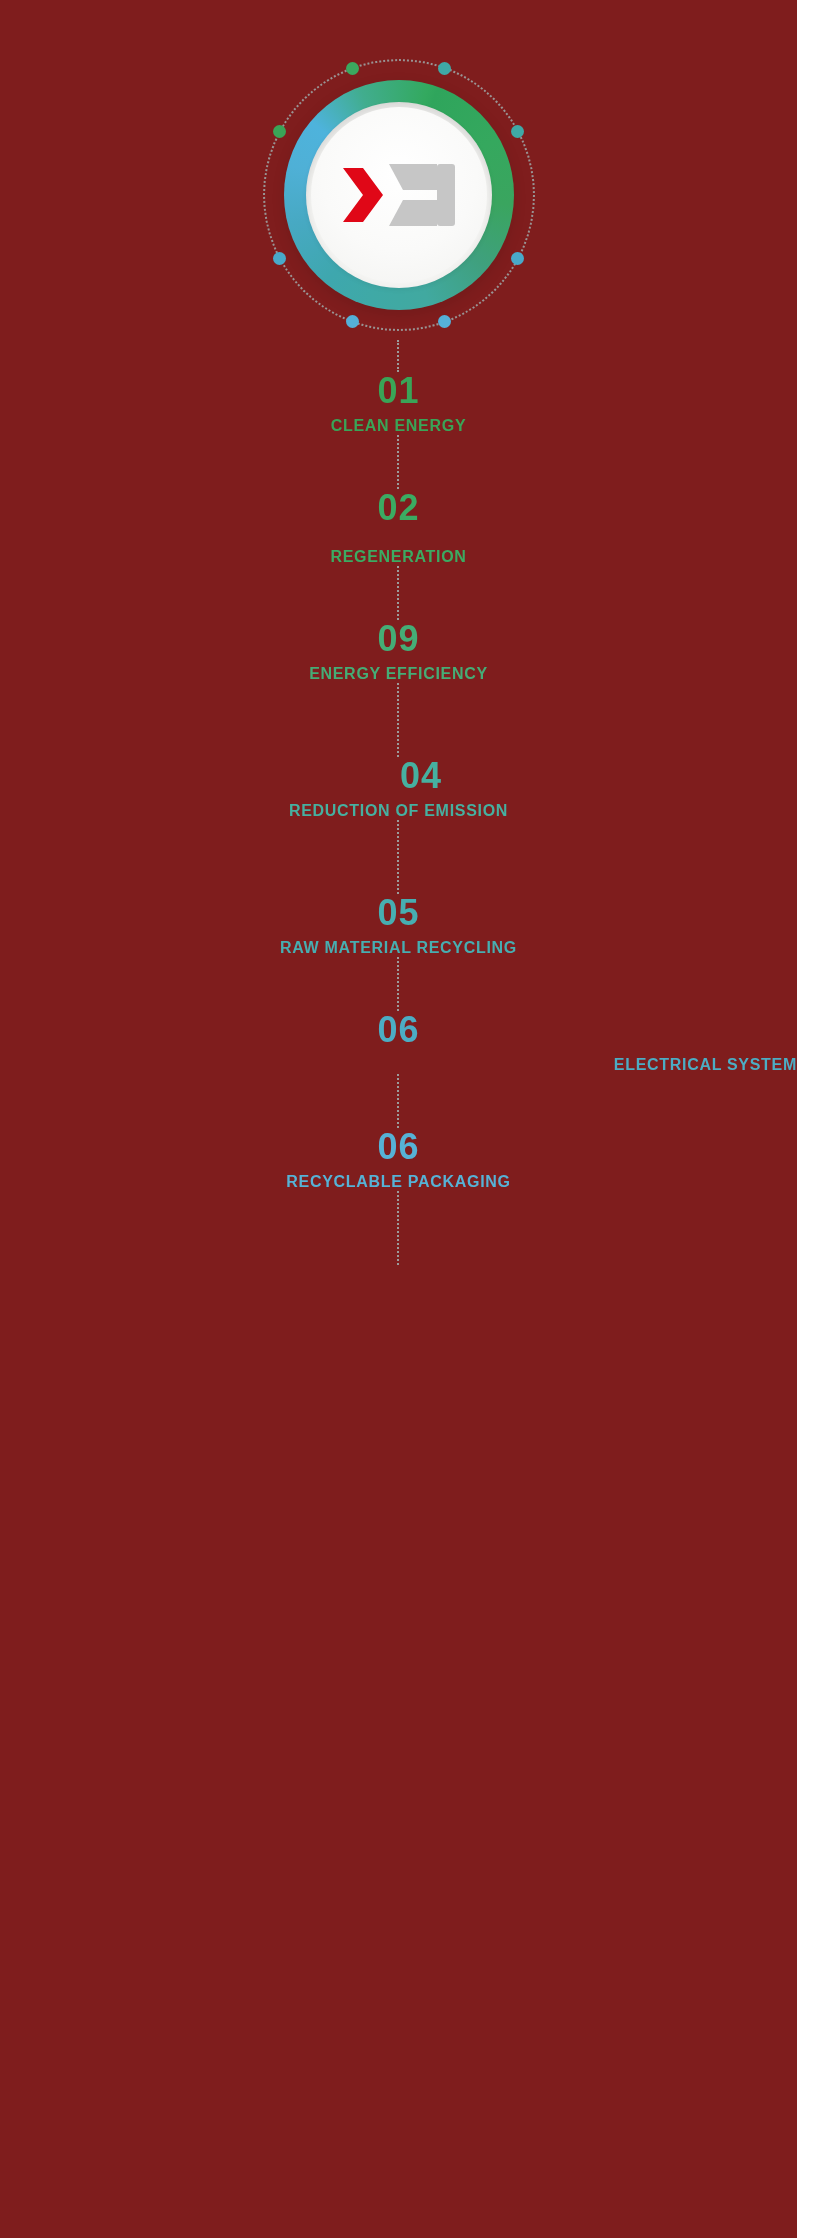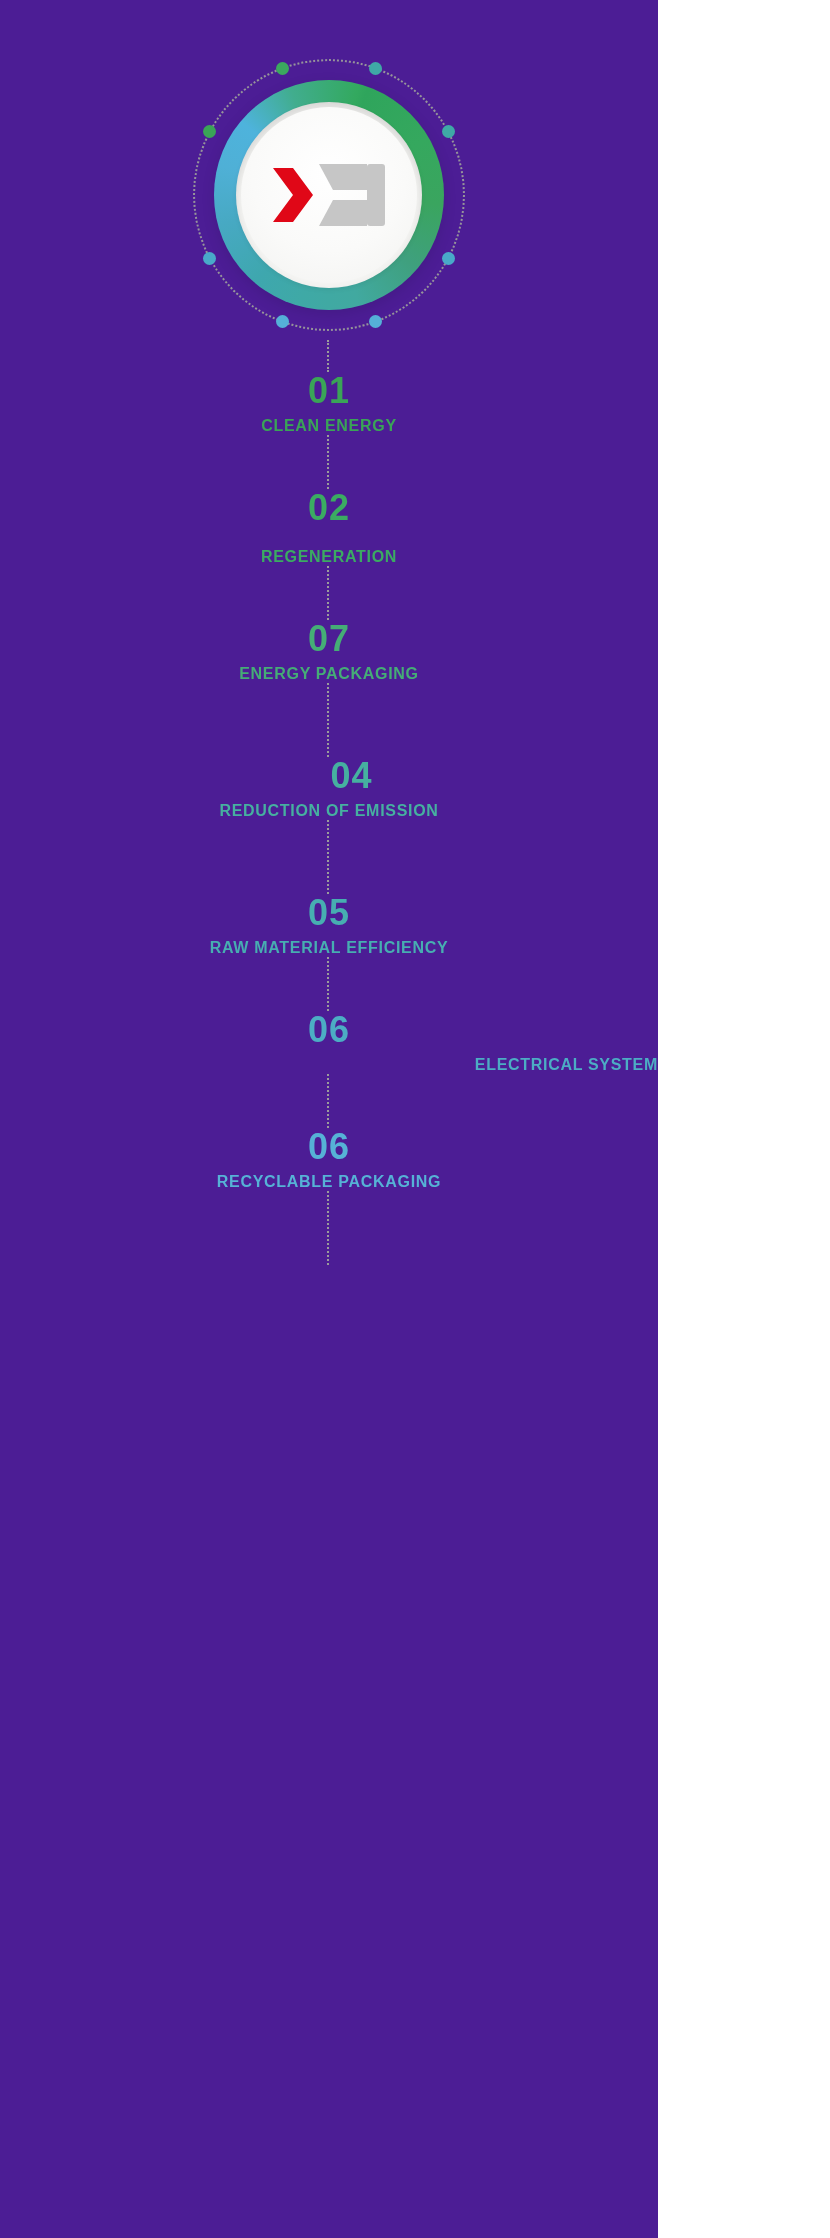--- a/index.html
+++ b/index.html
@@ -7,23 +7,23 @@
   body{
     width:830px;
     height:2238px;
     background:#ffffff;
     font-family:"Liberation Sans", sans-serif;
     overflow:hidden;
     position:relative;
   }
   .page{
     position:relative;
-    width:658px;
+    width:797px;
     height:2238px;
-    background:#4c1d95;
+    background:#7f1d1d;
   }
 
   
   .logo-block{
     position:absolute;
     left:0; right:0;
     top:50px;
     height:290px;
   }
   .orbit-wrap{
@@ -173,32 +173,32 @@
         <div class="step-num" style="color: rgb(58, 164, 87);">01</div>
         <div class="step-label" style="color: rgb(58, 164, 87);">CLEAN ENERGY</div>
       </div>
       <div class="connector" style="height: 54px;"></div>
       <div class="step">
         <div class="step-num" style="color: rgb(59, 171, 98);">02</div>
         <div class="step-label" style="color: rgb(59, 171, 98); margin-top: 20px;">REGENERATION</div>
       </div>
       <div class="connector" style="height: 54px;"></div>
       <div class="step">
-        <div class="step-num" style="color: rgb(69, 173, 118);">07</div>
-        <div class="step-label" style="color: rgb(69, 173, 118);">ENERGY PACKAGING</div>
+        <div class="step-num" style="color: rgb(69, 173, 118);">09</div>
+        <div class="step-label" style="color: rgb(69, 173, 118);">ENERGY EFFICIENCY</div>
       </div>
       <div class="connector" style="height: 74px;"></div>
       <div class="step">
         <div class="step-num" style="color: rgb(70, 176, 160); padding-left: 45px;">04</div>
         <div class="step-label" style="color: rgb(70, 176, 160);">REDUCTION OF EMISSION</div>
       </div>
       <div class="connector" style="height: 74px;"></div>
       <div class="step">
         <div class="step-num" style="color: rgb(71, 174, 177);">05</div>
-        <div class="step-label" style="color: rgb(71, 174, 177);">RAW MATERIAL EFFICIENCY</div>
+        <div class="step-label" style="color: rgb(71, 174, 177);">RAW MATERIAL RECYCLING</div>
       </div>
       <div class="connector" style="height: 54px;"></div>
       <div class="step">
         <div class="step-num" style="color: rgb(76, 173, 196);">06</div>
         <div class="step-label" style="color: rgb(76, 173, 196); text-align: right;">ELECTRICAL SYSTEM</div>
       </div>
       <div class="connector" style="height: 54px;"></div>
       <div class="step">
         <div class="step-num" style="color: rgb(86, 178, 214);">06</div>
         <div class="step-label" style="color: rgb(86, 178, 214);">RECYCLABLE PACKAGING</div>

